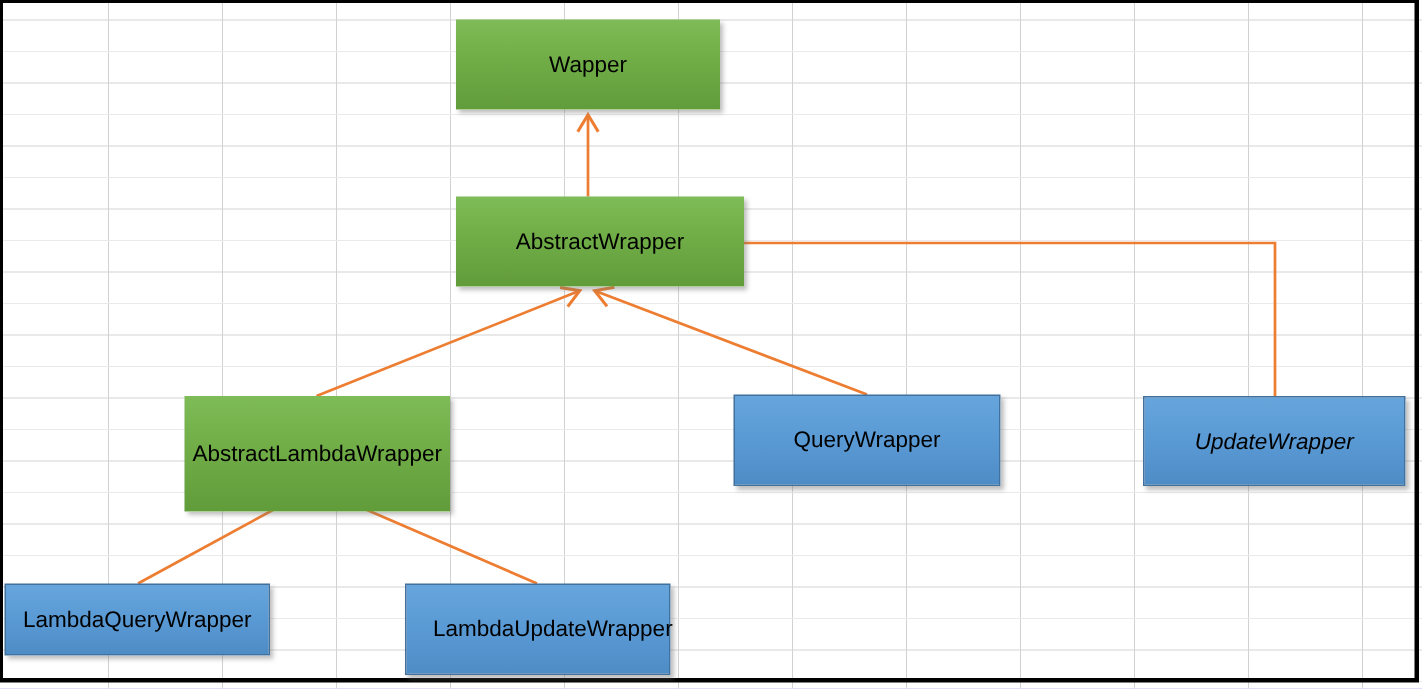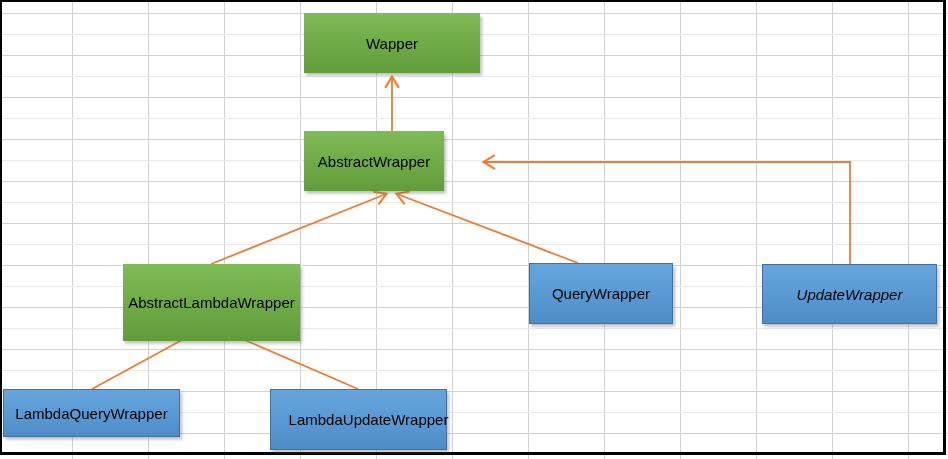--- a/index.html
+++ b/index.html
@@ -80,27 +80,27 @@
         <polyline points="850,264 850,162 484,162" stroke="#ED7D31" marker-end="url(#arrowhead)"></polyline>
         <polyline points="92,389 204,328" stroke="#ED7D31" marker-end="url(#arrowhead)"></polyline>
         <polyline points="358,389 217,328" stroke="#ED7D31" marker-end="url(#arrowhead)"></polyline>
       </g>
   </svg>
 
   <div id="nodes">
       <div class="node abstract" style="left: 304px; top: 13px; width: 176px; height: 60px;">
         <span>Wapper</span>
       </div>
-      <div class="node abstract" style="left: 304px; top: 131px; width: 140px; height: 60px;">
+      <div class="node abstract" style="left: 304px; top: 131px; width: 192px; height: 60px;">
         <span>AbstractWrapper</span>
       </div>
       <div class="node abstract" style="left: 123px; top: 264px; width: 177px; height: 77px;">
         <span>AbstractLambdaWrapper</span>
       </div>
-      <div class="node concrete" style="left: 489px; top: 263px; width: 144px; height: 61px; margin-left: 40px;">
+      <div class="node concrete" style="left: 489px; top: 263px; width: 178px; height: 61px;">
         <span>QueryWrapper</span>
       </div>
       <div class="node concrete" style="left: 762px; top: 264px; width: 175px; height: 60px; font-style: italic;">
         <span>UpdateWrapper</span>
       </div>
       <div class="node concrete" style="left: 3px; top: 389px; width: 177px; height: 48px;">
         <span>LambdaQueryWrapper</span>
       </div>
       <div class="node concrete" style="left: 270px; top: 389px; width: 177px; height: 61px; padding-left: 20px;">
         <span>LambdaUpdateWrapper</span>

